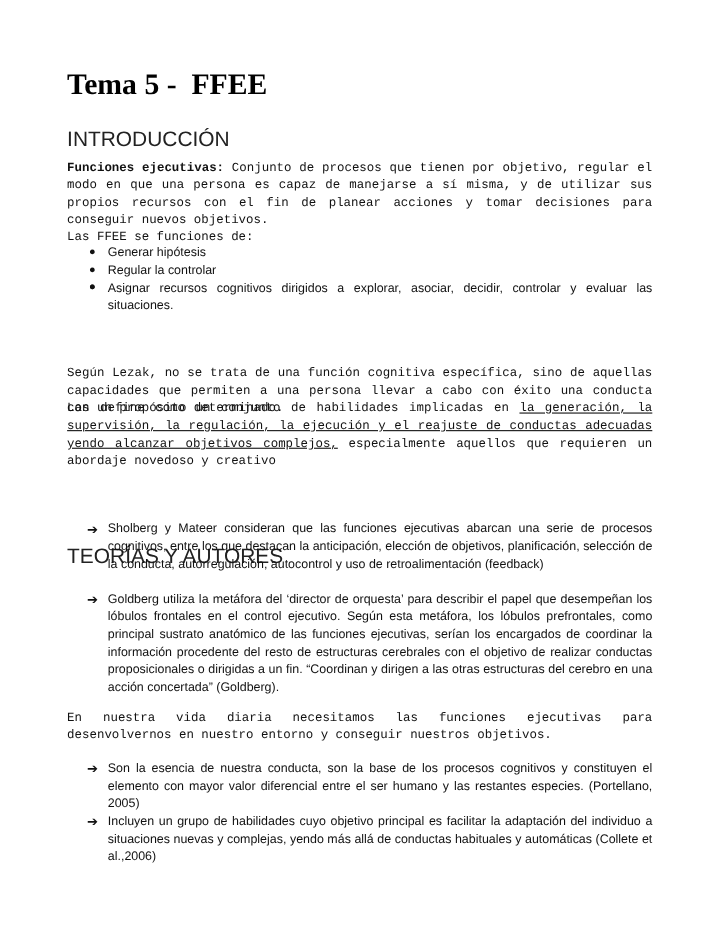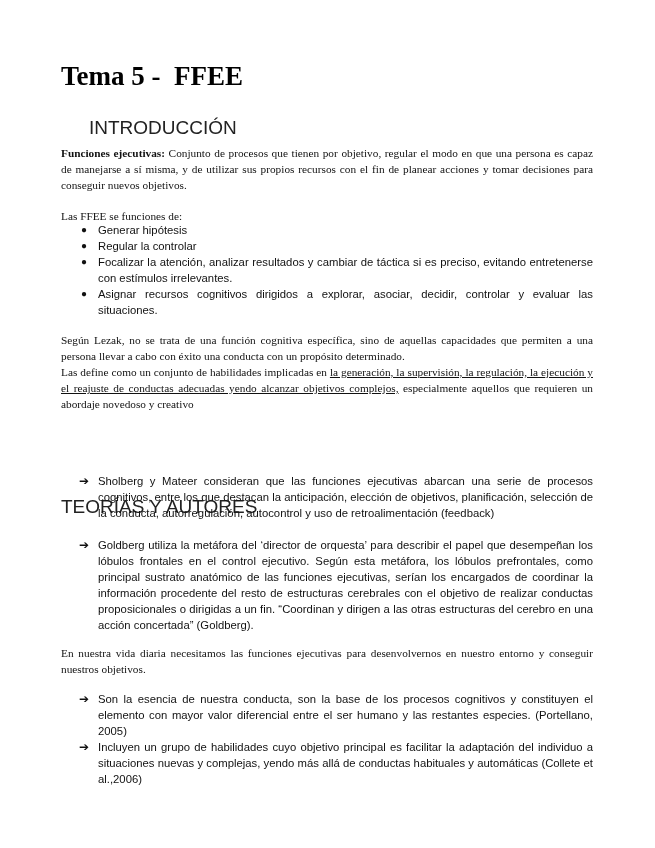--- a/index.html
+++ b/index.html
@@ -10,50 +10,50 @@
       font-family: Liberation Serif, serif; font-weight: bold; font-size: 27px; line-height: 32px;
       white-space: pre;
     }
     .h2 {
       position: absolute; left: 0; margin: 0;
       font-family: "Liberation Sans", sans-serif; font-weight: normal; font-size: 19px; line-height: 22px;
       color: #222;
     }
     .p {
       position: absolute; left: 0; width: 532px; margin: 0;
-      font-family: Liberation Serif, serif; font-size: 11.3px; line-height: 16px;
+      font-family: Liberation Mono, monospace; font-size: 11.3px; line-height: 16px;
       text-align: justify; color: #111;
     }
     .ul { position: absolute; left: 0; width: 532px; margin: 0; padding: 0; list-style: none;
       font-family: "Liberation Sans", sans-serif; font-size: 11.3px; line-height: 16px; color: #111; }
     .ul li { position: relative; padding-left: 37px; text-align: justify; }
     .ul li .bullet { position: absolute; left: 20px; top: 0; font-size: 10px; }
     .ul.arrows li { padding-left: 37px; }
     .ul.arrows li .bullet { left: 18px; font-size: 12px; }
     .ul.arrows li.gap { margin-bottom: 16px; }
     u { text-decoration: underline; }
     b { font-weight: bold; }
   </style>
 </head>
 <body>
 
 <div class="page">
 
   <h1 class="title">Tema 5 -  FFEE</h1>
 
-  <h2 class="h2" style="top:117px;margin-left:28px;">INTRODUCCIÓN</h2>
+  <h2 class="h2" style="top:117px;">INTRODUCCIÓN</h2>
 
   <p class="p" style="top:145px;"><b>Funciones ejecutivas:</b><span> Conjunto de procesos que tienen por objetivo, regular el modo en que una persona es capaz de manejarse a sí misma, y de utilizar sus propios recursos con el fin de planear acciones y tomar decisiones para conseguir nuevos objetivos.</span></p>
 
   <p class="p" style="top:208px;">Las FFEE se funciones de:</p>
 
   <ul class="ul" style="top:222px;">
     <li><span class="bullet">●</span><span>Generar hipótesis</span></li>
     <li><span class="bullet">●</span><span>Regular la controlar</span></li>
-    <li><span class="bullet">●</span><span>Focalizar la atención, analizar resultados y cambiar de táctica si es preciso, evitando entretenerse con estímulos irrelevantes.</span></li>
+    <li><span class="bullet">●</span></li>
     <li><span class="bullet">●</span><span>Asignar recursos cognitivos dirigidos a explorar, asociar, decidir, controlar y evaluar las situaciones.</span></li>
   </ul>
 
   <p class="p" style="top:332px;">Según Lezak, no se trata de una función cognitiva específica, sino de aquellas capacidades que permiten a una persona llevar a cabo con éxito una conducta con un propósito determinado.</p>
   <p class="p" style="top:364px;"><span>Las define como un conjunto de habilidades implicadas en </span><u>la generación, la supervisión, la regulación, la ejecución y el reajuste de conductas adecuadas yendo alcanzar objetivos complejos,</u><span> especialmente aquellos que requieren un abordaje novedoso y creativo</span></p>
 
   <h2 class="h2" style="top:456px;margin-top:40px;">TEORÍAS Y AUTORES</h2>
 
   <ul class="ul arrows" style="top:473px;">
     <li class="gap"><span class="bullet">➔</span><span>Sholberg y Mateer consideran que las funciones ejecutivas abarcan una serie de procesos cognitivos, entre los que destacan la anticipación, elección de objetivos, planificación, selección de la conducta, autorregulación, autocontrol y uso de retroalimentación (feedback)</span></li>

